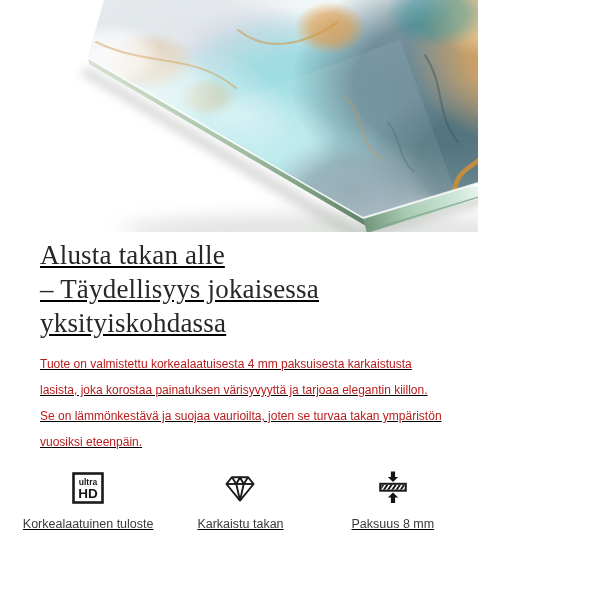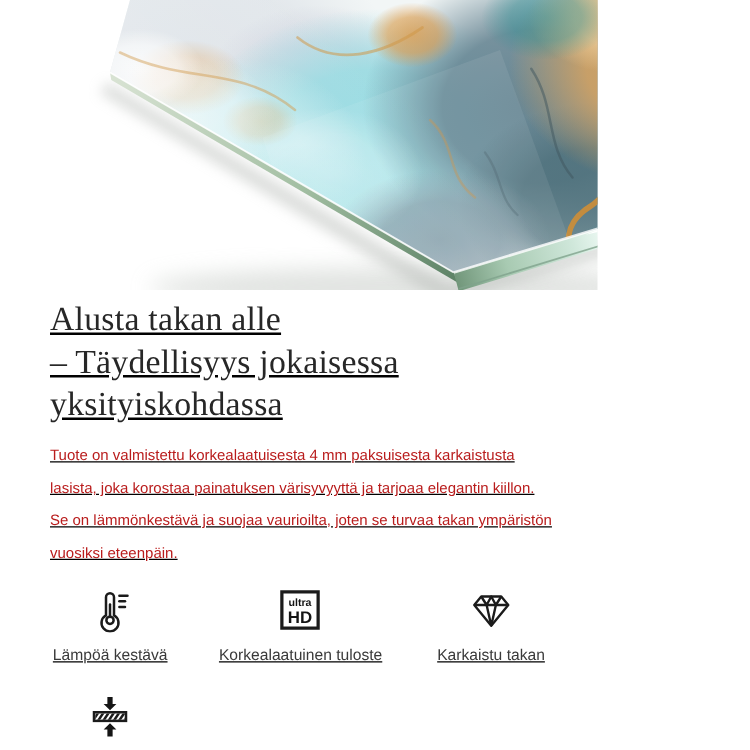--- a/index.html
+++ b/index.html
@@ -183,33 +183,20 @@
 
   <div class="content">
     <h1 class="title">
       <span class="h-line">Alusta takan alle</span>
       <span class="h-line">– Täydellisyys jokaisessa yksityiskohdassa</span>
     </h1>
     <p class="desc">Tuote on valmistettu korkealaatuisesta 4 mm paksuisesta karkaistusta lasista, joka korostaa painatuksen värisyvyyttä ja tarjoaa elegantin kiillon. Se on lämmönkestävä ja suojaa vaurioilta, joten se turvaa takan ympäristön vuosiksi eteenpäin.</p>
 
     <div class="features">
 
-      <div class="feature">
-        <div class="icon-box">
-          <svg class="fi" width="36" height="36" viewBox="0 0 36 36" fill="none" stroke="#1b1b1b" stroke-width="2" stroke-linecap="round">
-            <path d="M14.8,22.3 V7.7 a3.2,3.2 0 0 1 6.4,0 V22.3 a6.8,6.8 0 1 1 -6.4,0 Z"></path>
-            <line x1="18" y1="13.5" x2="18" y2="23.2"></line>
-            <circle cx="18" cy="26.2" r="2.9"></circle>
-            <line x1="25.5" y1="6.5" x2="32" y2="6.5"></line>
-            <line x1="25.5" y1="11" x2="30" y2="11"></line>
-            <line x1="25.5" y1="15.5" x2="30" y2="15.5"></line>
-          </svg>
-        </div>
-        <div class="f-label">Lämpöä kestävä</div>
-      </div>
 
       <div class="feature">
         <div class="icon-box">
           <svg class="fi" width="36" height="36" viewBox="0 0 36 36">
             <rect x="3.5" y="3.5" width="29" height="29" fill="none" stroke="#1b1b1b" stroke-width="2.6"></rect>
             <text x="18" y="14.5" text-anchor="middle" font-family="Liberation Sans, sans-serif" font-size="8.5" font-weight="bold" fill="#151515">ultra</text>
             <text x="18" y="28" text-anchor="middle" font-family="Liberation Sans, sans-serif" font-size="13.5" font-weight="bold" fill="#151515">HD</text>
           </svg>
         </div>
         <div class="f-label">Korkealaatuinen tuloste</div>

